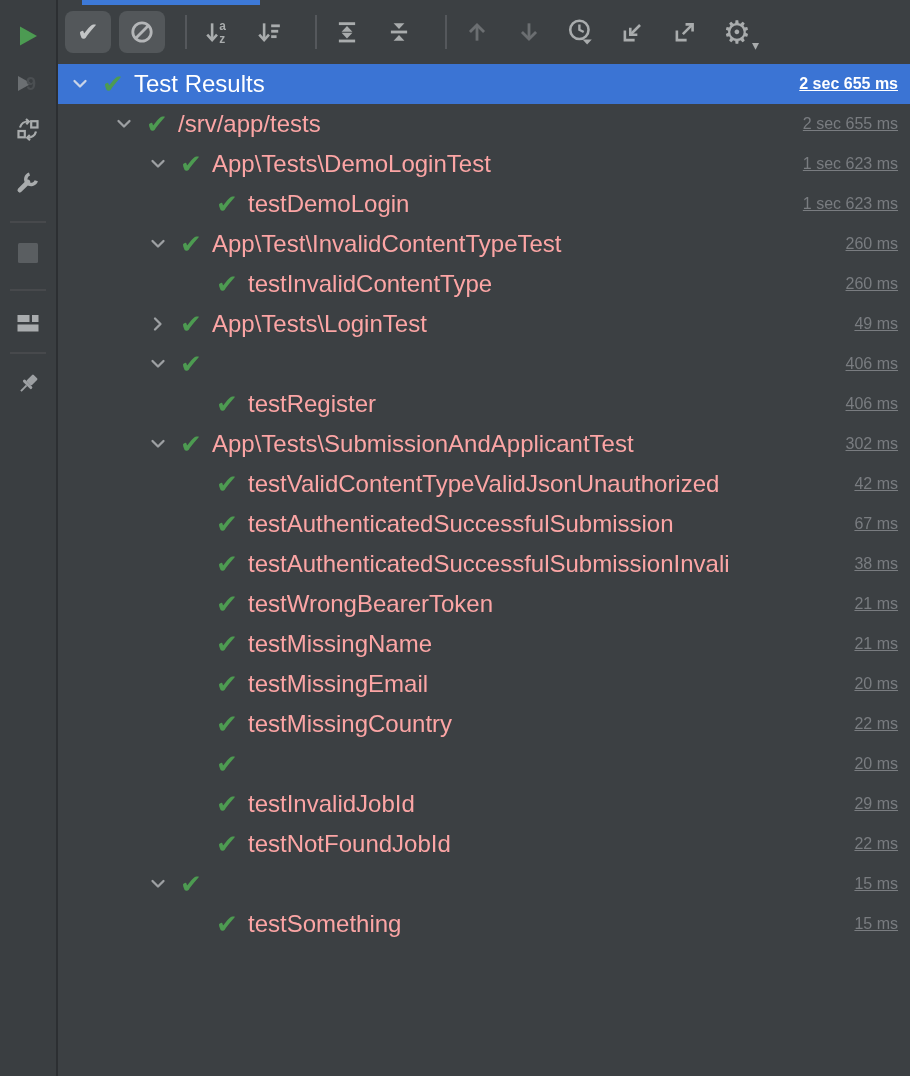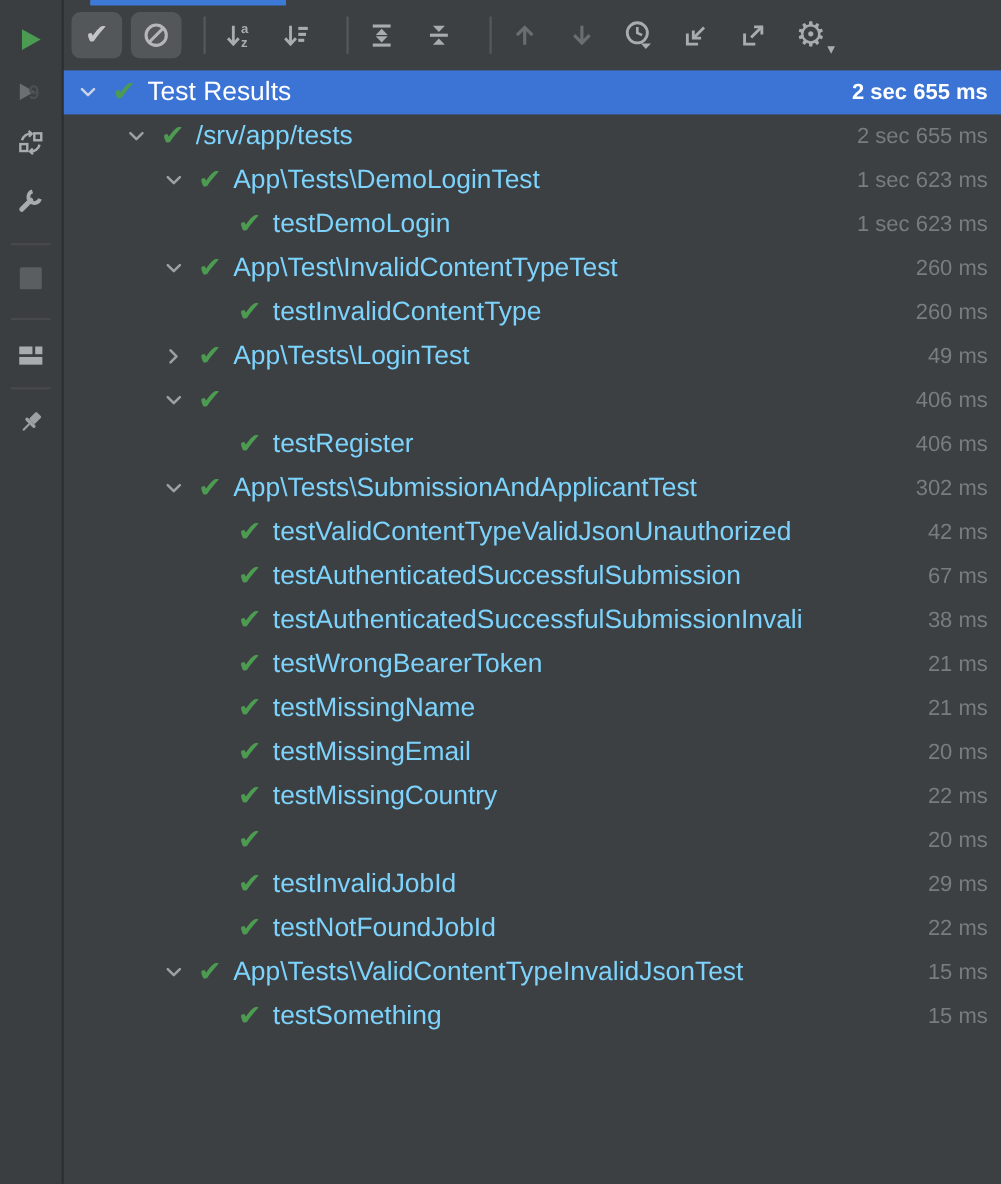--- a/index.html
+++ b/index.html
@@ -36,23 +36,23 @@
   .row.selected{background:#3b74d4;}
   .lvl0{padding-left:10px;}
   .lvl1{padding-left:54px;}
   .lvl2{padding-left:88px;}
   .lvl3{padding-left:156px;}
   .chev{width:24px;height:24px;margin-right:8px;color:#9da0a3;flex:none;
         display:flex;align-items:center;justify-content:center;}
   .selected .chev{color:#c9d4e8;}
   .check{width:26px;margin-right:8px;color:#4d9b51;font-family:"DejaVu Sans",sans-serif;
          font-size:26px;line-height:1;flex:none;text-align:center;}
-  .label{font-size:24px;color:#7dd3fc;white-space:nowrap;overflow:hidden;}
+  .label{font-size:24px;color:#fca5a5;white-space:nowrap;overflow:hidden;}
   .selected .label{color:#ffffff;}
-  .time{margin-left:auto;padding-left:10px;font-size:20px;color:#797c80;white-space:nowrap;flex:none;}
+  .time{margin-left:auto;padding-left:10px;font-size:16px;color:#797c80;white-space:nowrap;flex:none;text-decoration:underline;}
   .selected .time{color:#ffffff;font-weight:bold;}
 
   svg{display:block;}
 </style>
 </head>
 <body>
 
 <div class="screen">
 
   <div class="sidebar">
@@ -338,21 +338,20 @@
           <span class="label">testNotFoundJobId</span>
           <span class="time">22 ms</span>
         </div>
         <div class="row lvl2">
           <span class="chev">
             <svg viewBox="0 0 20 20" width="20" height="20">
               <polyline points="4.5,7 10,12.5 15.5,7" fill="none" stroke="currentColor" stroke-width="2.3" stroke-linecap="round" stroke-linejoin="round"></polyline>
             </svg>
           </span>
           <span class="check">✔</span>
-          <span class="label">App\Tests\ValidContentTypeInvalidJsonTest</span>
           <span class="time">15 ms</span>
         </div>
         <div class="row lvl3">
           <span class="check">✔</span>
           <span class="label">testSomething</span>
           <span class="time">15 ms</span>
         </div>
       </div>
 
   </div>

